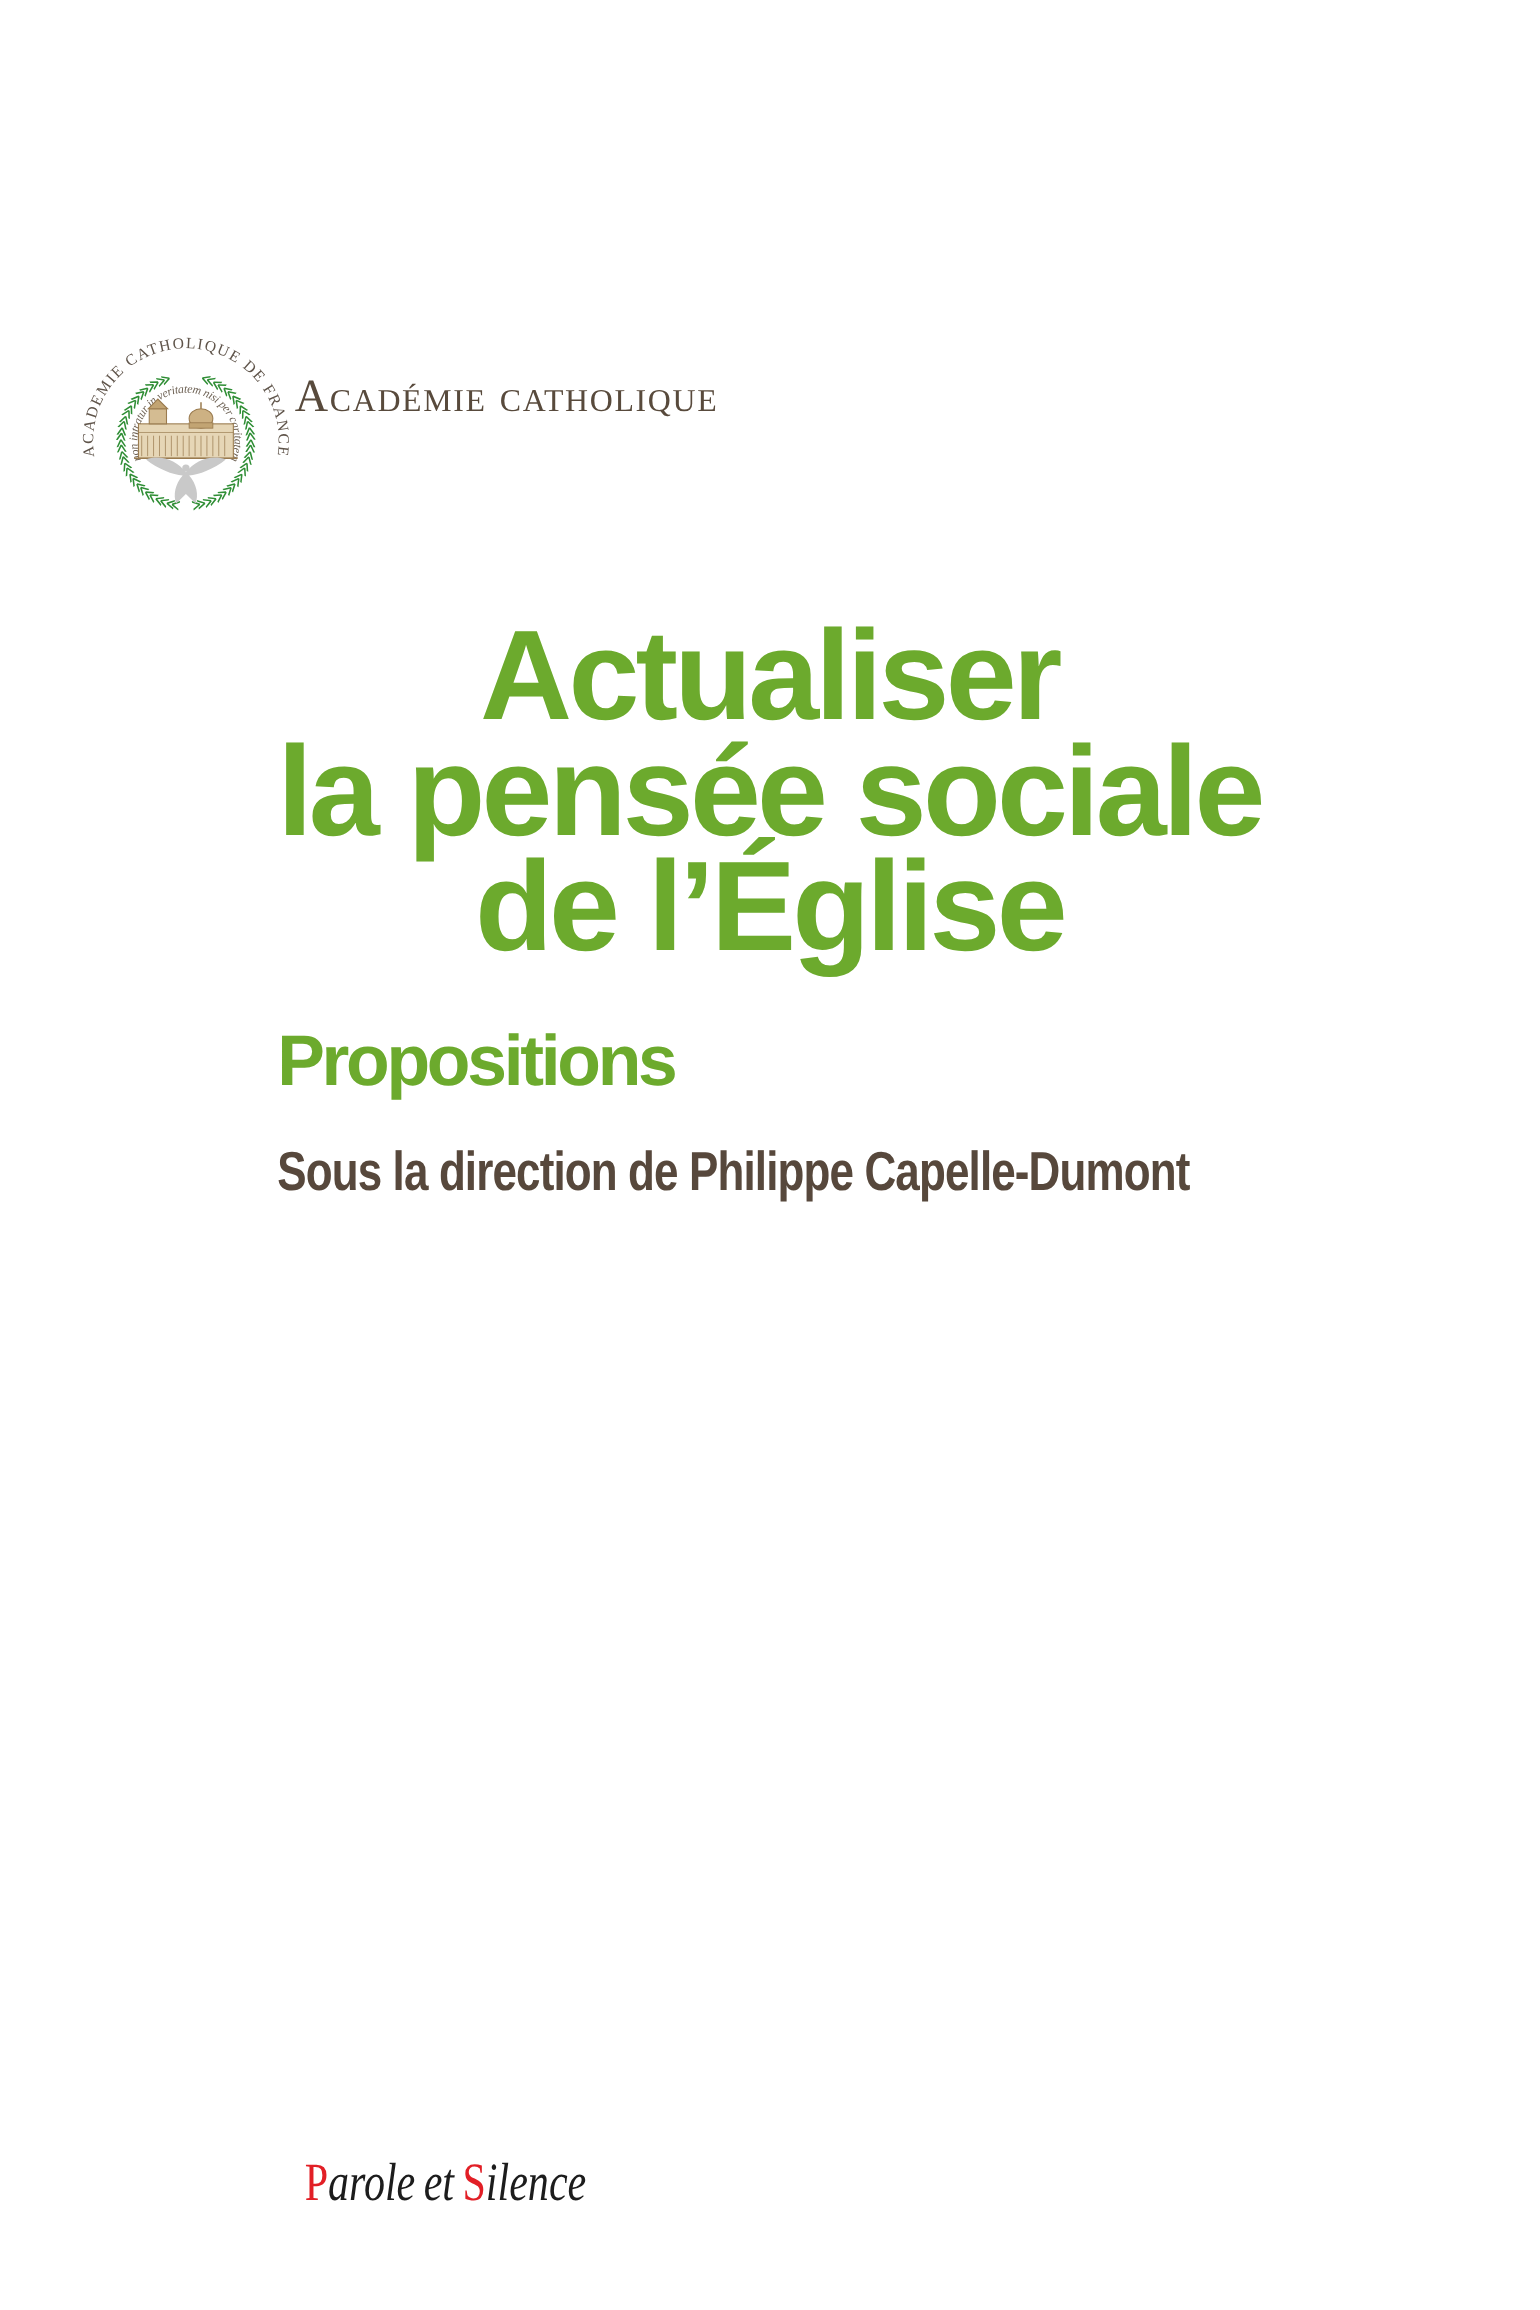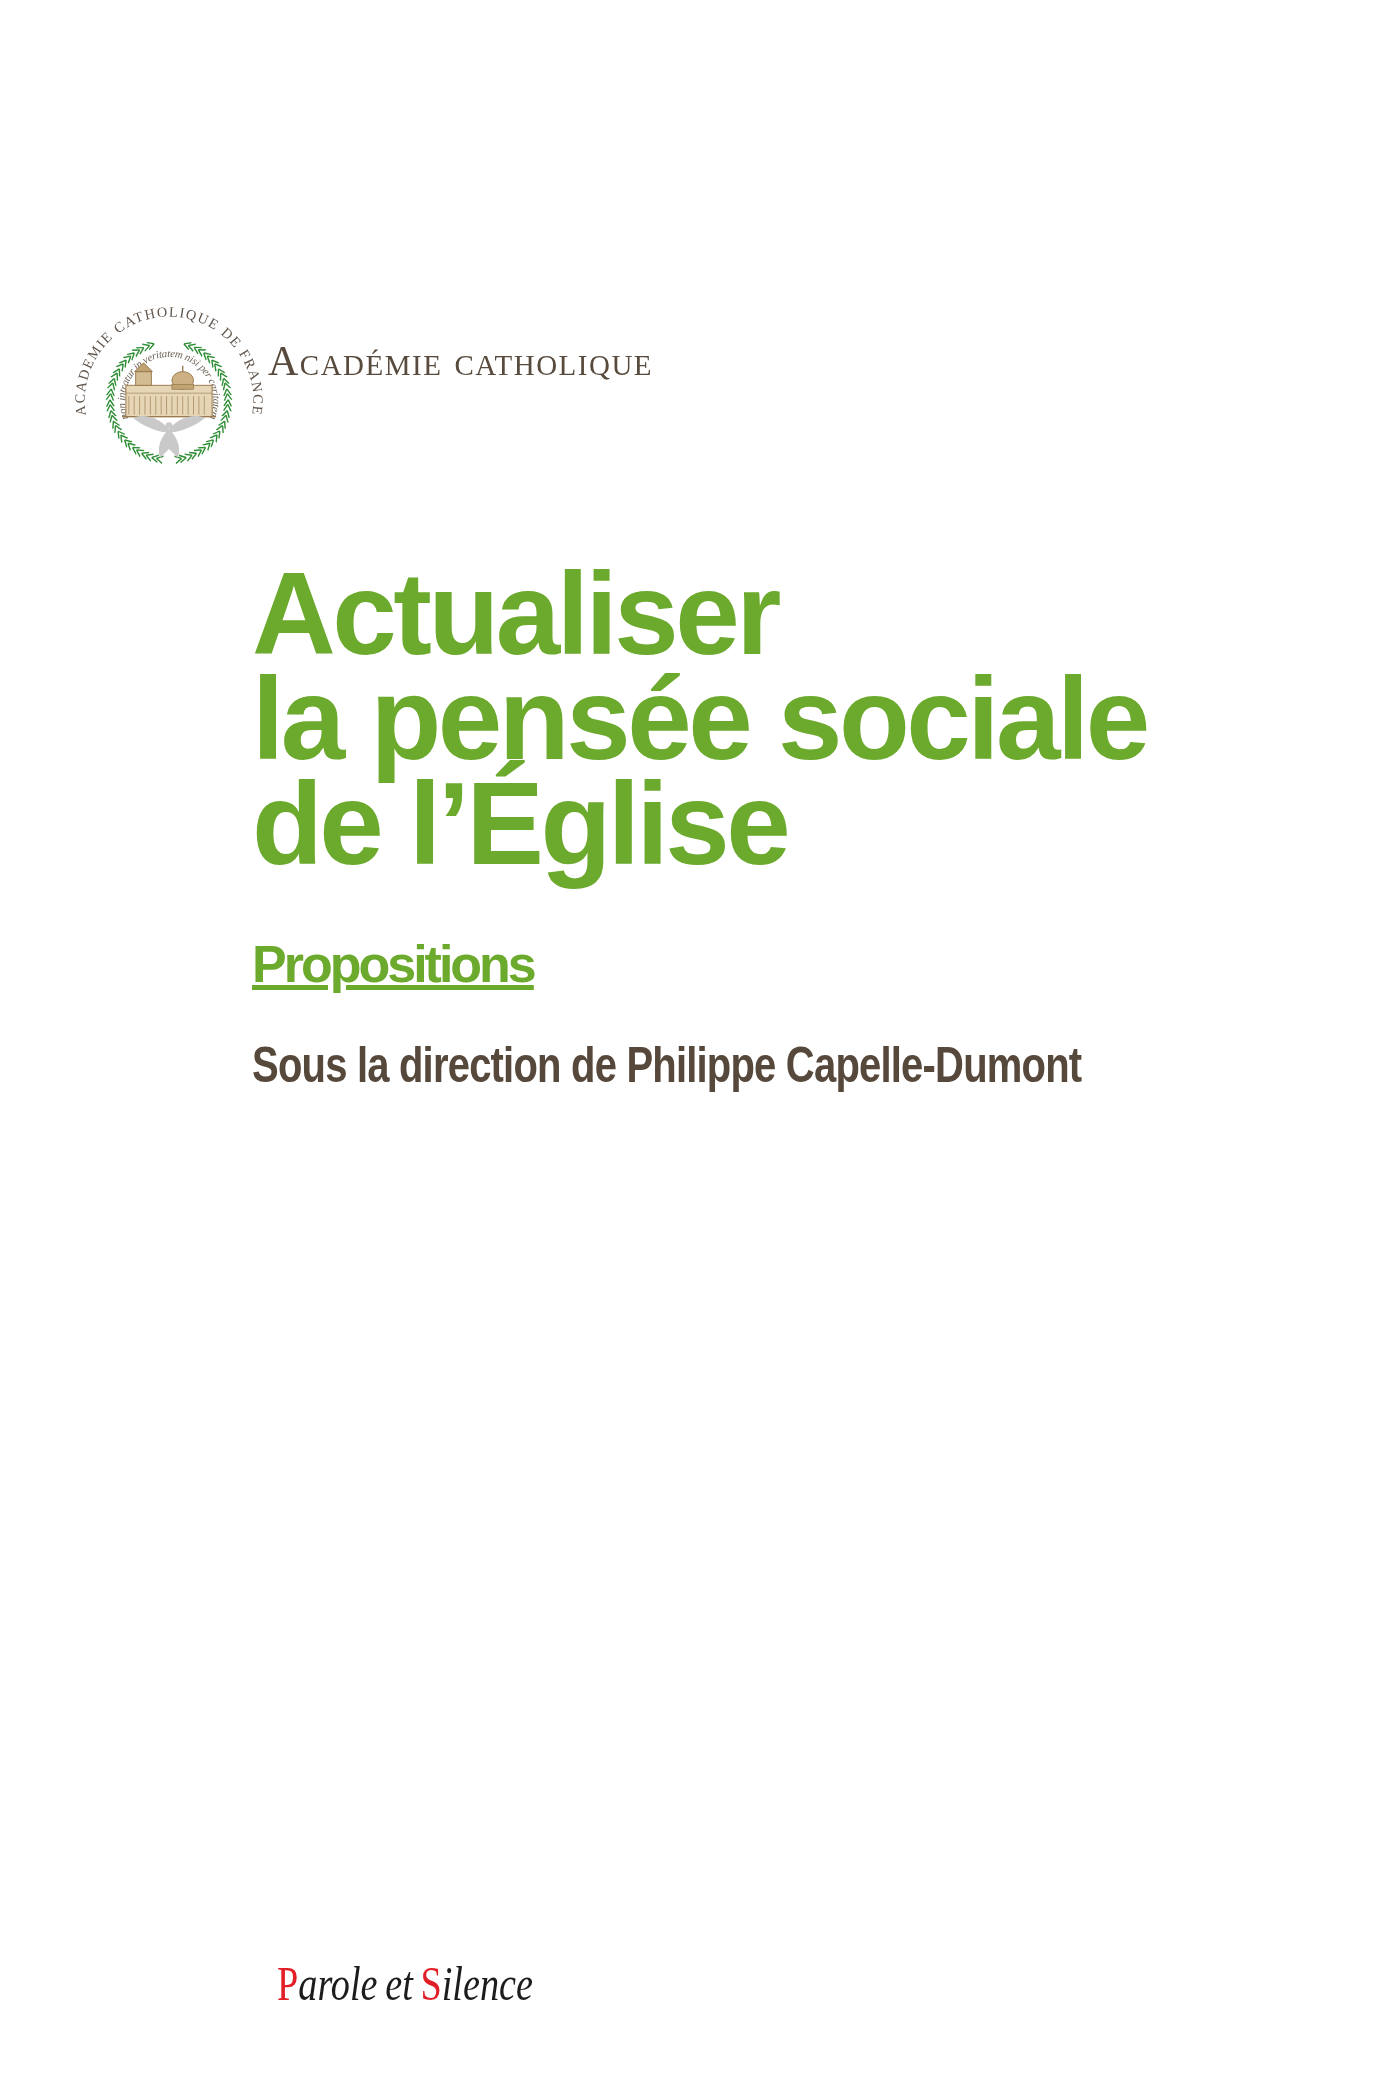--- a/index.html
+++ b/index.html
@@ -24,26 +24,26 @@
     position:absolute;left:268px;top:326px;
     font-family:"Liberation Serif", serif;
     font-variant:small-caps;
     font-size:42px;line-height:70px;letter-spacing:1.5px;
     color:#584a3c;
   }
   
   .title{
     position:absolute;left:252px;top:562px;
     font-size:116px;line-height:105px;font-weight:bold;
-    letter-spacing:-3.5px;color:#6caa2d;white-space:nowrap;
+    letter-spacing:-3.5px;color:#6caa2d;white-space:nowrap;text-align:center;
   }
   .subtitle{
     position:absolute;left:252px;top:922px;
-    font-size:52px;line-height:84px;font-weight:bold;
-    letter-spacing:-3px;color:#6caa2d;white-space:nowrap;text-decoration:underline;
+    font-size:65px;line-height:84px;font-weight:bold;
+    letter-spacing:-3px;color:#6caa2d;white-space:nowrap;
   }
   .byline{
     position:absolute;left:252px;top:1037px;
     font-size:50px;line-height:56px;font-weight:bold;
     letter-spacing:-1px;color:#57483c;white-space:nowrap;
     transform:scaleX(0.80);transform-origin:0 0;
   }
   
   .publisher{
     position:absolute;left:277px;top:1958px;

